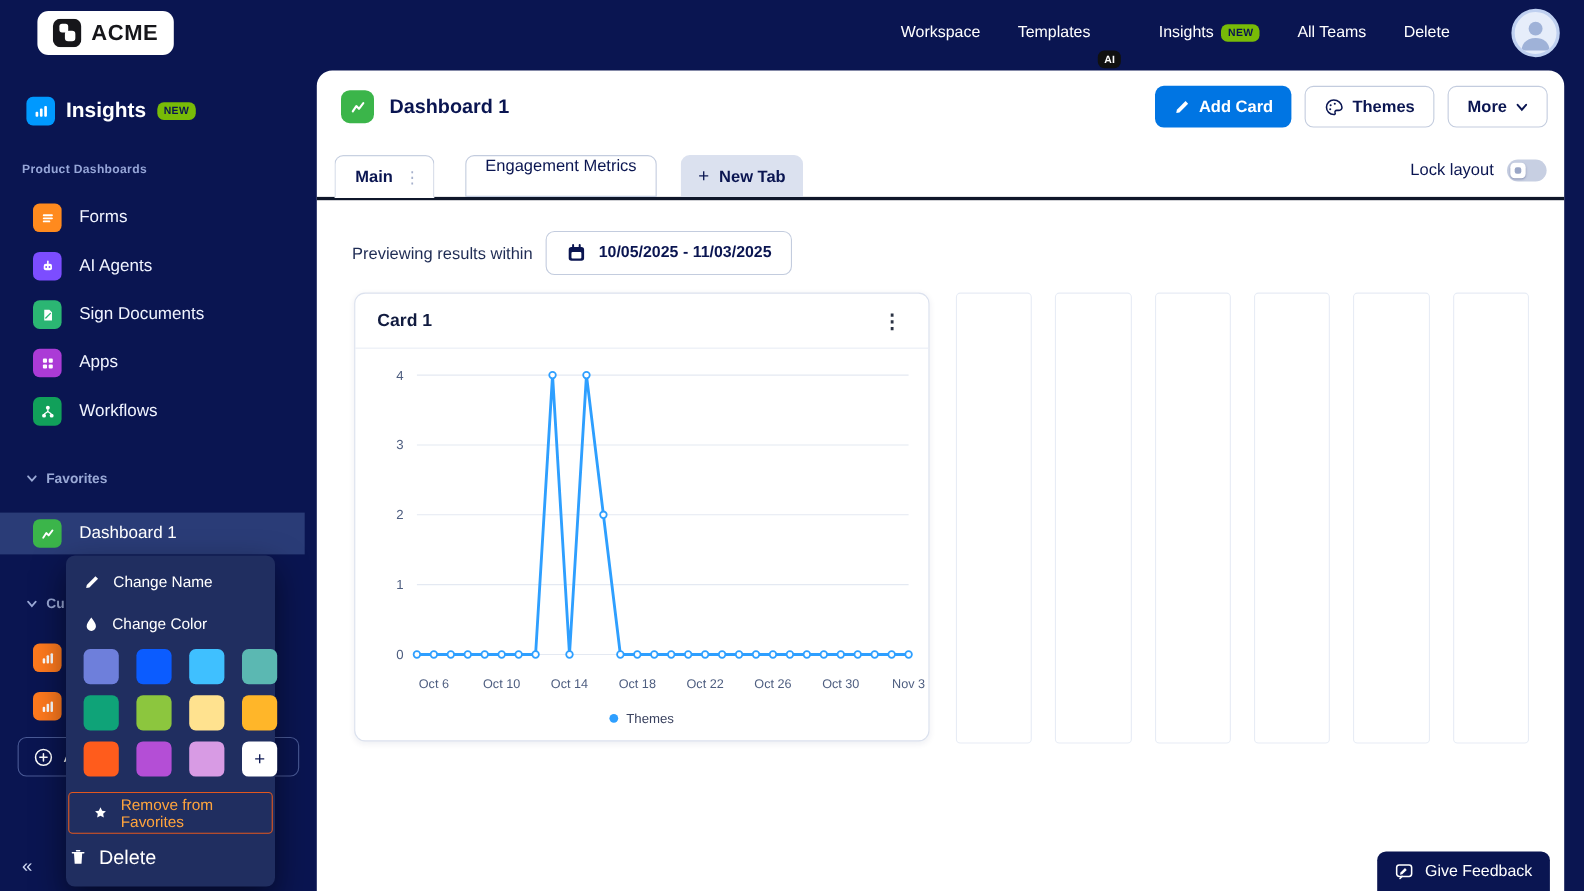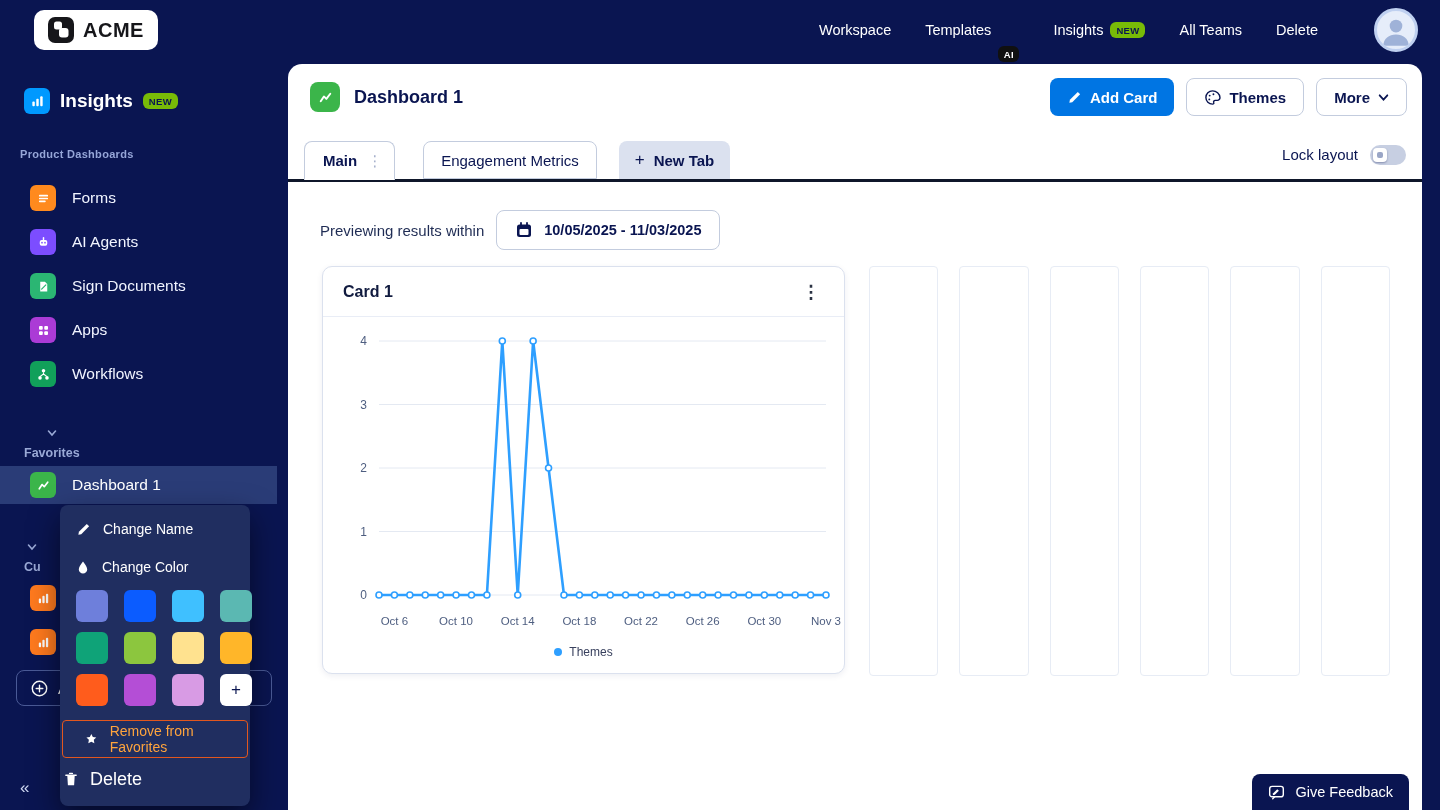--- a/index.html
+++ b/index.html
@@ -19,21 +19,21 @@
   .avatar { width:44px; height:44px; margin-left:22px; border-radius:50%; background:#E6EDFA; border:3px solid #BFD0F0; display:flex; align-items:center; justify-content:center; cursor:pointer; overflow:hidden; }
 
   
   .sidebar { position:absolute; top:64px; left:0; width:288px; bottom:0; }
   .sb-header { position:absolute; top:24px; left:24px; display:flex; align-items:center; gap:10px; }
   .sb-title { color:#fff; font-size:19px; font-weight:bold; }
   .icon-sq { border-radius:6px; display:flex; align-items:center; justify-content:center; flex:0 0 auto; }
   .sb-section { position:absolute; left:20px; color:#96A6D8; font-size:11px; font-weight:bold; letter-spacing:.3px; }
   .sb-list { position:absolute; top:112px; left:0; right:0; }
   .sb-item { height:44px; display:flex; align-items:center; gap:16px; padding-left:30px; color:#F1F4FF; font-size:15.5px; cursor:pointer; }
-  .sb-fav-header { position:absolute; left:24px; display:flex; align-items:center; gap:8px; color:#9AA9D6; font-size:12.5px; font-weight:bold; cursor:pointer;flex-direction:column; }
+  .sb-fav-header { position:absolute; left:24px; display:flex; align-items:center; gap:8px; color:#9AA9D6; font-size:12.5px; font-weight:bold; cursor:pointer; }
   .sb-selected { position:absolute; top:402px; left:0; width:277px; height:38px; background:#2A3C77; display:flex; align-items:center; gap:16px; padding-left:30px; color:#fff; font-size:15.5px; font-weight:500; cursor:pointer; }
   .sb-covered-item { position:absolute; left:0; height:44px; display:flex; align-items:center; gap:16px; padding-left:30px; color:#F1F4FF; font-size:15.5px; cursor:pointer; }
   .sb-add-btn { position:absolute; top:606px; left:16px; width:256px; height:36px; border:1px solid #4A5A96; border-radius:8px; display:flex; align-items:center; gap:10px; padding-left:14px; color:#fff; font-size:15px; cursor:pointer; }
   .sb-collapse { position:absolute; bottom:12px; left:20px; color:#CFD8F2; font-size:17px; cursor:pointer; }
 
   
   .ctx-menu { position:absolute; left:60px; top:505px; width:190px; background:#202E60; border-radius:8px; padding:5px 0 8px; box-shadow:0 12px 30px rgba(0,0,0,.5); z-index:20; }
   .ctx-item { height:38px; display:flex; align-items:center; gap:12px; padding:0 16px; color:#fff; font-size:14px; font-weight:500; cursor:pointer; }
   .swatch-grid { display:grid; grid-template-columns:repeat(4,32px); column-gap:16px; row-gap:10px; padding:4px 16px 12px; }
   .swatch { width:32px; height:32px; border-radius:6px; cursor:pointer; }
@@ -46,21 +46,21 @@
   .panel-header { position:absolute; top:0; left:0; right:0; height:66px; display:flex; align-items:center; padding:0 15px 0 22px; }
   .panel-title { margin-left:14px; font-size:18px; font-weight:bold; color:#0A1551; }
   .hdr-buttons { margin-left:auto; display:flex; gap:12px; }
   .btn { height:38px; border-radius:8px; display:flex; align-items:center; gap:8px; padding:0 17px; font-size:15px; font-weight:600; cursor:pointer; white-space:nowrap; }
   .btn-primary { background:#0075E3; color:#fff; }
   .btn-ghost { background:#fff; border:1px solid #C3CCDE; color:#0A1551; }
 
   .tabs-row { position:absolute; top:66px; left:0; right:0; height:52px; border-bottom:3px solid #0f172a; display:flex; align-items:flex-end; padding:0 16px; }
   .tab-active { height:39px; margin-bottom:-1px; background:#fff; border:1px solid #C3CCDE; border-bottom:1px solid #fff; border-radius:8px 8px 0 0; display:flex; align-items:center; gap:10px; padding:0 12px 0 18px; font-size:15px; font-weight:bold; color:#0A1551; cursor:pointer; z-index:2; }
   .tab-dots { color:#A7B1CC; font-size:15px; font-weight:normal; }
-  .tab { height:38px; margin-left:28px; background:#fff; border:1px solid #C3CCDE; border-radius:8px 8px 0 0; display:flex; align-items:center; padding:0 17px; font-size:15px; color:#0A1551; cursor:pointer; }
+  .tab { height:38px; margin-left:28px; background:#fff; border:1px solid #C3CCDE; border-radius:8px 8px 0 0; display:flex; align-items:flex-start; padding:0 17px; font-size:15px; color:#0A1551; cursor:pointer; }
   .tab-new { height:38px; margin-left:22px; background:#DBE1EF; border-radius:8px 8px 0 0; display:flex; align-items:center; gap:9px; padding:0 16px; font-size:15px; font-weight:600; color:#0A1551; cursor:pointer; }
   .lock-wrap { margin-left:auto; align-self:center; display:flex; align-items:center; gap:12px; }
   .lock-label { font-size:15px; color:#0A1551; }
   .toggle { width:36px; height:20px; border-radius:10px; background:#C7CFE2; position:relative; cursor:pointer; }
   .toggle-knob { position:absolute; left:3px; top:3px; width:14px; height:14px; border-radius:4px; background:#fff; box-shadow:0 1px 2px rgba(10,21,81,.35); }
   .toggle-knob::after { content:""; position:absolute; left:4px; top:4px; width:6px; height:6px; border-radius:2px; background:#9AA6C6; }
 
   .preview-row { position:absolute; top:146px; left:32px; display:flex; align-items:center; gap:12px; }
   .preview-label { font-size:15px; color:#1F2C54; }
   .date-btn { height:40px; border:1px solid #C3CCDE; border-radius:8px; background:#fff; display:flex; align-items:center; gap:11px; padding:0 18px; font-size:14.5px; font-weight:600; color:#0A1551; cursor:pointer; }

